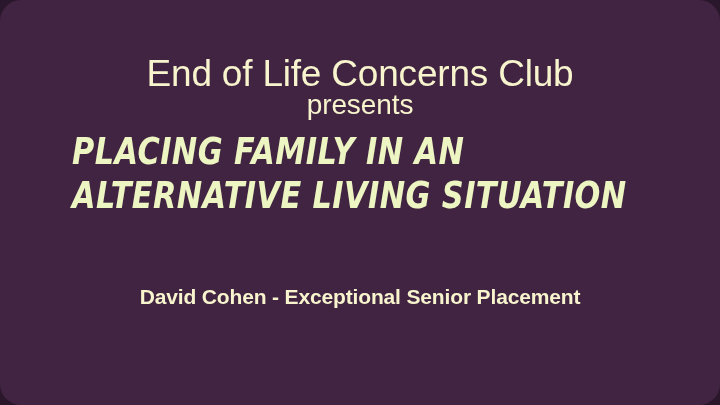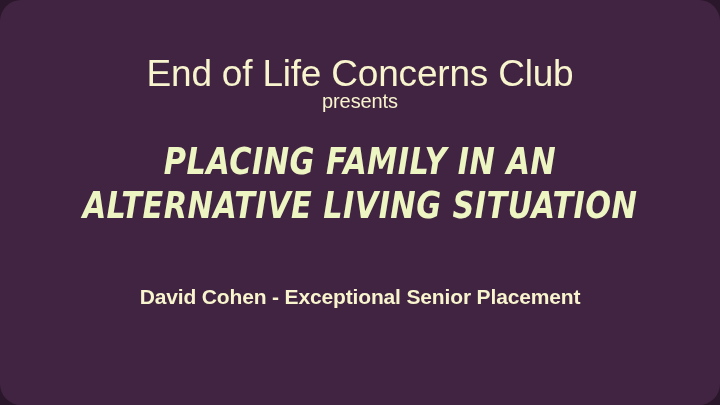--- a/index.html
+++ b/index.html
@@ -37,33 +37,33 @@
     font-size: 37px;
     font-weight: 400;
     letter-spacing: -0.2px;
     color: #f7f4ce;
   }
 
   
   .presents {
     top: 91px;
     font-family: "Liberation Sans", sans-serif;
-    font-size: 20px;
+    font-size: 28px;
     font-weight: 400;
     letter-spacing: -0.1px;
     color: #f7f4ce;
   }
 
   
   .title-block {
     position: absolute;
     left: 0;
-    top: 142px;
+    top: 132px;
     width: 100%;
-    text-align: center;
+    text-align: left;
   }
 
   .title-line {
     display: block;
     white-space: nowrap;
     font-family: "DejaVu Sans", sans-serif;
     font-weight: 700;
     font-style: italic;
     color: #edf5c2;
     text-transform: uppercase;

